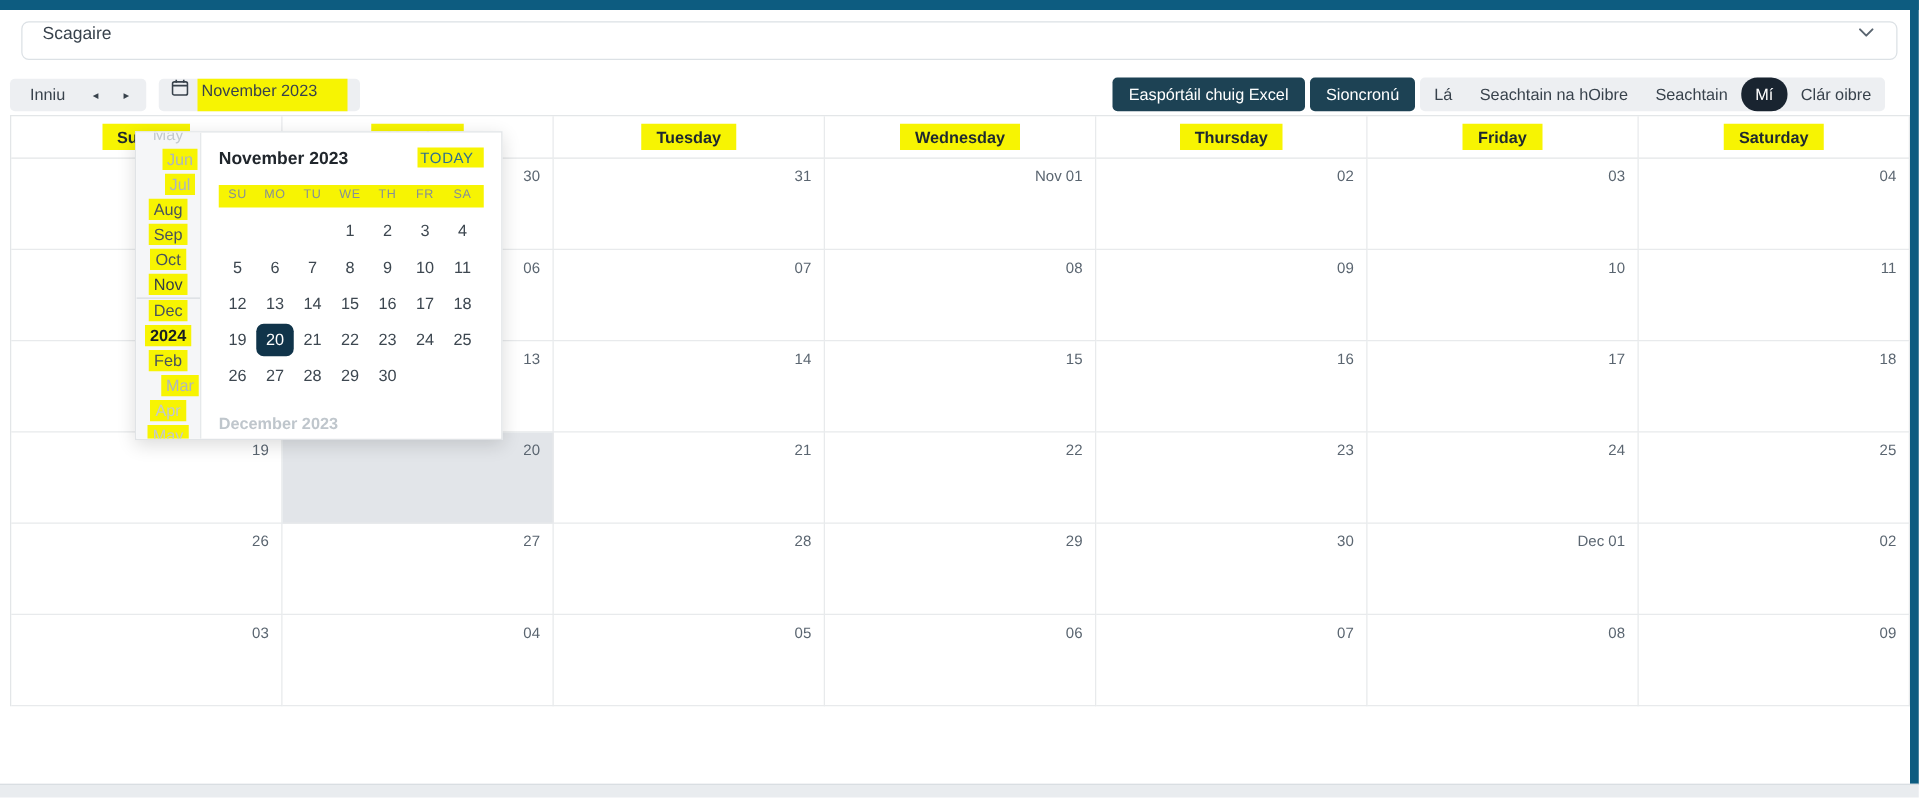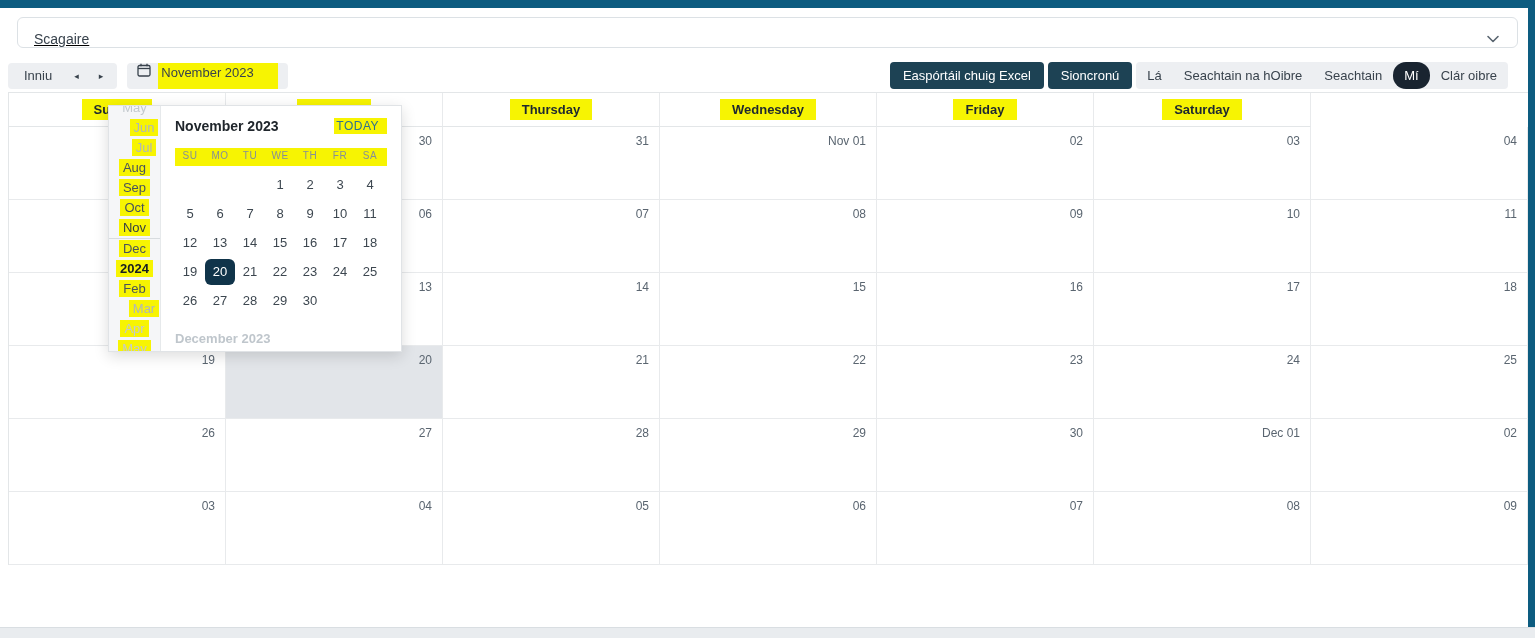--- a/index.html
+++ b/index.html
@@ -11,21 +11,21 @@
   }
   
   .top-bar{position:absolute;left:0;top:0;width:100%;height:8px;background:#0d5c80;z-index:30;}
   .right-bar{position:absolute;right:0;top:0;width:7px;height:628px;background:#0d5c80;z-index:30;}
   .bottom-bar{position:absolute;left:0;bottom:0;width:100%;height:10px;background:#e9ecef;border-top:1px solid #d9dee2;z-index:31;}
 
   
   .filter-bar{
     position:absolute;left:17px;top:17px;width:1467px;height:29px;
     border:1px solid #dce1e5;border-radius:6px;background:#fff;
-    display:flex;align-items:flex-end;justify-content:space-between;padding:0 16px;text-decoration:underline;
+    display:flex;align-items:flex-start;justify-content:space-between;padding:0 16px;
   }
   .filter-label{font-size:14px;color:#38424c;}
   .chev{width:16px;height:16px;}
 
   
   .toolbar{position:absolute;left:8px;top:62px;width:1510px;height:27px;display:flex;align-items:center;}
   .grp{background:#edeff2;border-radius:4px;height:26px;display:flex;color:#38424c;font-size:13px;}
   .inniu-grp{padding:0 4px;}
   .inniu-btn{padding:0 12px;line-height:26px;}
   .nav-btn{padding:0 10px;font-size:9px;color:#38424c;line-height:26px;}
@@ -121,24 +121,27 @@
 
 <div class="grid">
   <div class="hdr-row" id="hdr-row">
       <div class="hdr-cell">
         <span>Sunday</span>
       </div>
       <div class="hdr-cell">
         <span>Monday</span>
       </div>
       <div class="hdr-cell">
+        <span>Tuesday</span>
+      </div>
+      <div class="hdr-cell">
+        <span>Wednesday</span>
+      </div>
+      <div class="hdr-cell">
         <span>Thursday</span>
-      </div>
-      <div class="hdr-cell">
-        <span>Wednesday</span>
       </div>
       <div class="hdr-cell">
         <span>Friday</span>
       </div>
       <div class="hdr-cell">
         <span>Saturday</span>
       </div>
     </div>
   <div id="week-rows">
       <div class="week-row">

